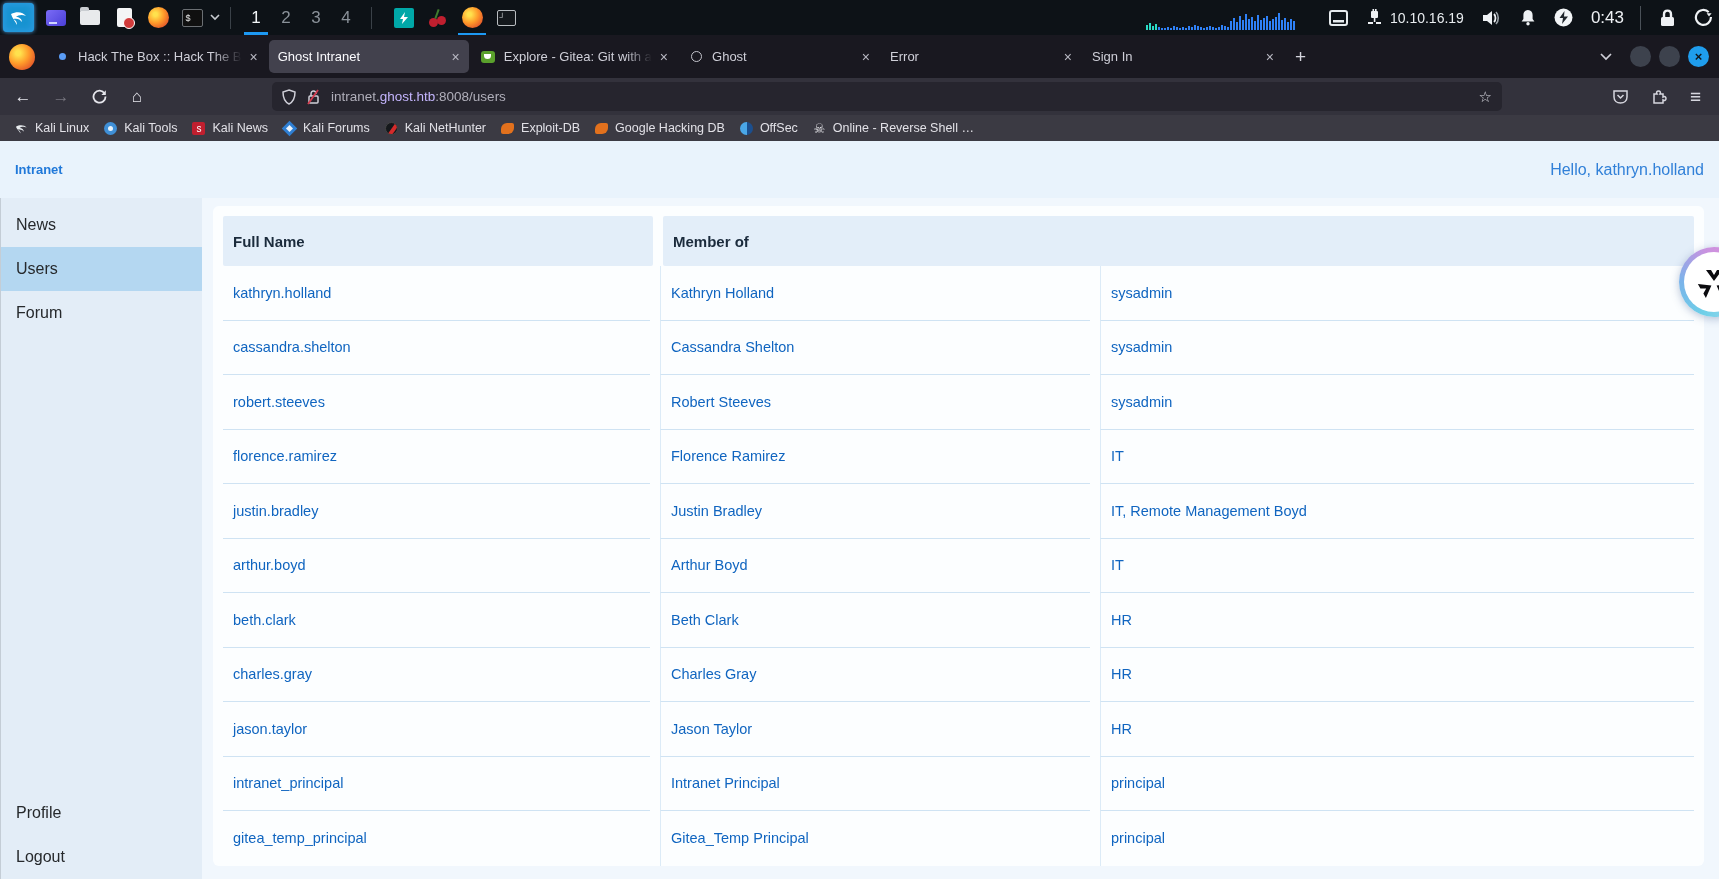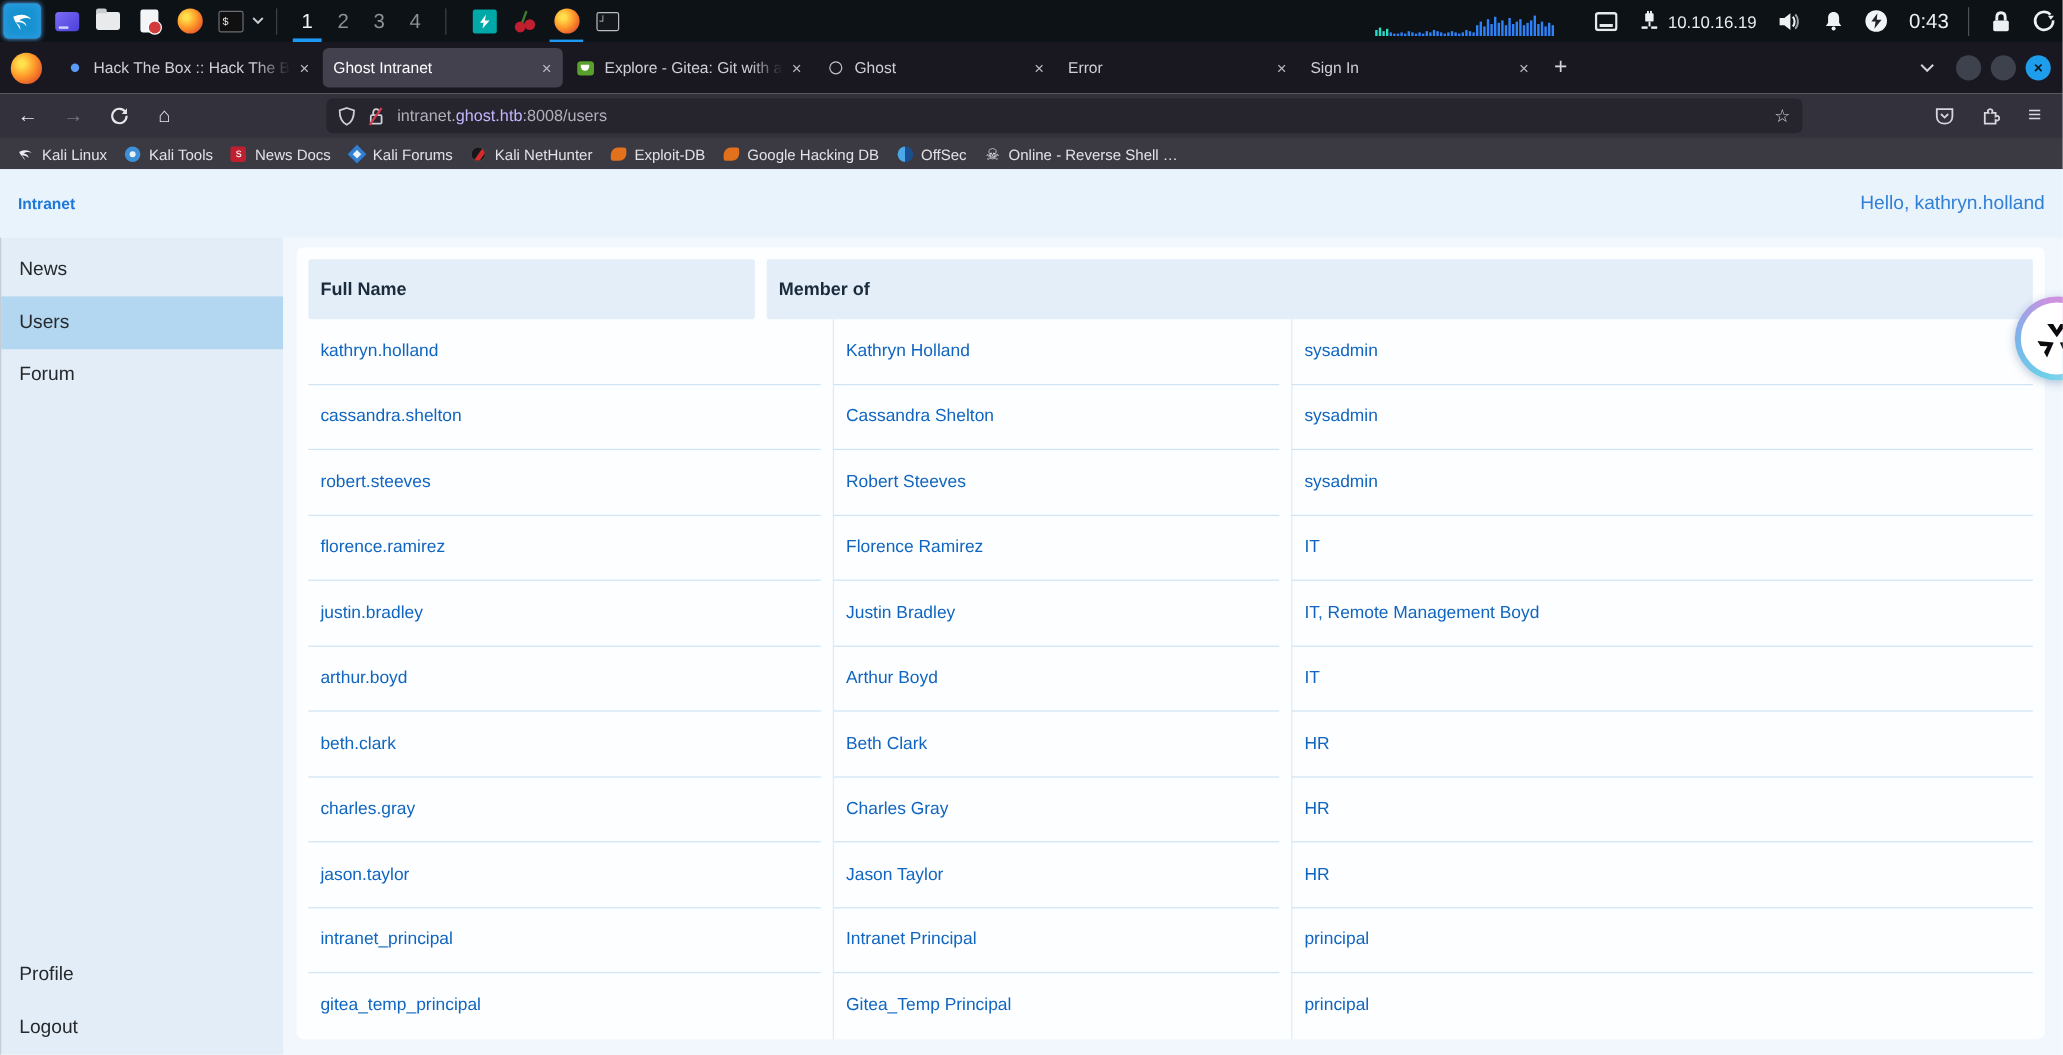--- a/index.html
+++ b/index.html
@@ -84,21 +84,21 @@
   .urlfield .badlock { margin-right:10px; position:relative; }
   .url-text { flex:1; white-space:nowrap; overflow:hidden; }
   .url-dim { color:#b0afba; } .url-host { color:#c4b5fd; }
   .star { color:#d6d6de; font-size:15px; margin-left:8px; }
   .navright { margin-left:auto; display:flex; align-items:center; gap:22px; padding-right:18px; }
   
   .bmbar {
     position:absolute; left:0; top:115px; width:1719px; height:26px;
     background:#3b3a43; display:flex; align-items:center; color:#e2e1e7; font-size:12.5px;
   }
-  .bm { display:flex; align-items:flex-end; margin-left:14px; white-space:nowrap; }
+  .bm { display:flex; align-items:center; margin-left:14px; white-space:nowrap; }
   .bm .bmi { width:15px; height:15px; margin-right:6px; display:flex; align-items:center; justify-content:center; flex:0 0 auto; }
   .bi-kali { width:13px; height:13px; }
   .bi-tools { width:13px; height:13px; border-radius:50%; background:#3f8fd6; position:relative; }
   .bi-tools::after { content:""; position:absolute; left:4px; top:4px; width:5px; height:5px; border-radius:50%; background:#e8f2fa; }
   .bi-docs { width:13px; height:13px; border-radius:2px; background:#c01f2f; color:#fff; font-size:10px; line-height:13px; text-align:center; }
   .bi-forums { width:11px; height:11px; background:#2f7fd3; transform:rotate(45deg); position:relative; }
   .bi-forums::after { content:""; position:absolute; left:3px; top:3px; width:5px; height:5px; background:#eaf3fb; }
   .bi-nh { width:13px; height:13px; border-radius:50%; background:#15181c; position:relative; overflow:hidden; border:1px solid #444; }
   .bi-nh::after { content:""; position:absolute; left:5px; top:-2px; width:4px; height:18px; background:#d42b2b; transform:rotate(35deg); }
   .bi-orange { width:13px; height:11px; border-radius:6px 2px 6px 2px; background:#e2711d; }
@@ -106,38 +106,38 @@
   .bi-skull { color:#e8e8ec; font-size:13px; line-height:13px; }
   
   .band {
     position:absolute; left:0; top:141px; width:1719px; height:57px;
     background:#e9f3fc; display:flex; align-items:center; justify-content:space-between;
     padding:0 15px;
   }
   .brand { font-size:13px; font-weight:bold; color:#1f78d9; }
   .greet { font-size:16px; color:#3180d8; }
   .content { position:absolute; left:0; top:198px; width:1719px; height:681px; display:flex; }
-  .sidebar { width:236px; background:#e3edf7; display:flex; flex-direction:column; padding-top:5px; border-left:1px solid #c4cdd6; }
+  .sidebar { width:202px; background:#e3edf7; display:flex; flex-direction:column; padding-top:5px; border-left:1px solid #c4cdd6; }
   .side-item { height:44px; display:flex; align-items:center; padding-left:15px; font-size:16px; color:#26292c; }
   .side-item.sel { background:#b4d7f1; }
   .side-spacer { flex:1; }
   .main { flex:1; background:#f1f7fd; }
   .card {
     margin:8px 15px 0 11px; background:#fcfeff; border-radius:6px;
     padding:10px 10px 0 10px; height:660px;
   }
   .thead { display:flex; gap:10px; }
   .th { background:#e3eef9; height:50px; display:flex; align-items:center; padding-left:10px;
         font-weight:bold; font-size:15px; color:#1b2b3c; border-radius:2px; }
   .trow { display:flex; gap:10px; height:54.5px; }
   .td { display:flex; align-items:center; padding-left:10px; font-weight:normal; font-size:14.5px; color:#1065c0;
         border-bottom:1px solid #cfe3f3; }
   .trow:last-child .td { border-bottom:none; }
   .td.c2, .td.c3 { border-left:1px solid #dcebf7; }
-  .w1 { width:427px; } .w2 { width:372px; } .w3 { flex:1; }
+  .w1 { width:427px; } .w2 { width:430px; } .w3 { flex:1; }
   
   .badge {
     position:absolute; left:1679px; top:247px; width:70px; height:70px; border-radius:50%;
     background:conic-gradient(from 200deg,#6ecfe8,#7bb3ea,#c893e0,#e08fd8,#9fd8ec,#6ecfe8);
     display:flex; align-items:center; justify-content:center;
     box-shadow:0 2px 8px rgba(60,90,140,.35);
   }
   .badge .inner { width:60px; height:60px; border-radius:50%; background:#fff; display:flex; align-items:center; justify-content:center; }
   svg { display:block; }
 </style>
@@ -413,21 +413,21 @@
     <div class="bm">
       <span class="bmi">
         <span class="bi-tools"></span>
       </span>
       <span>Kali Tools</span>
     </div>
     <div class="bm">
       <span class="bmi">
         <span class="bi-docs">s</span>
       </span>
-      <span>News Docs</span>
+      <span>Kali News</span>
     </div>
     <div class="bm">
       <span class="bmi">
         <span class="bi-forums"></span>
       </span>
       <span>Kali Forums</span>
     </div>
     <div class="bm">
       <span class="bmi">
         <span class="bi-nh"></span>

